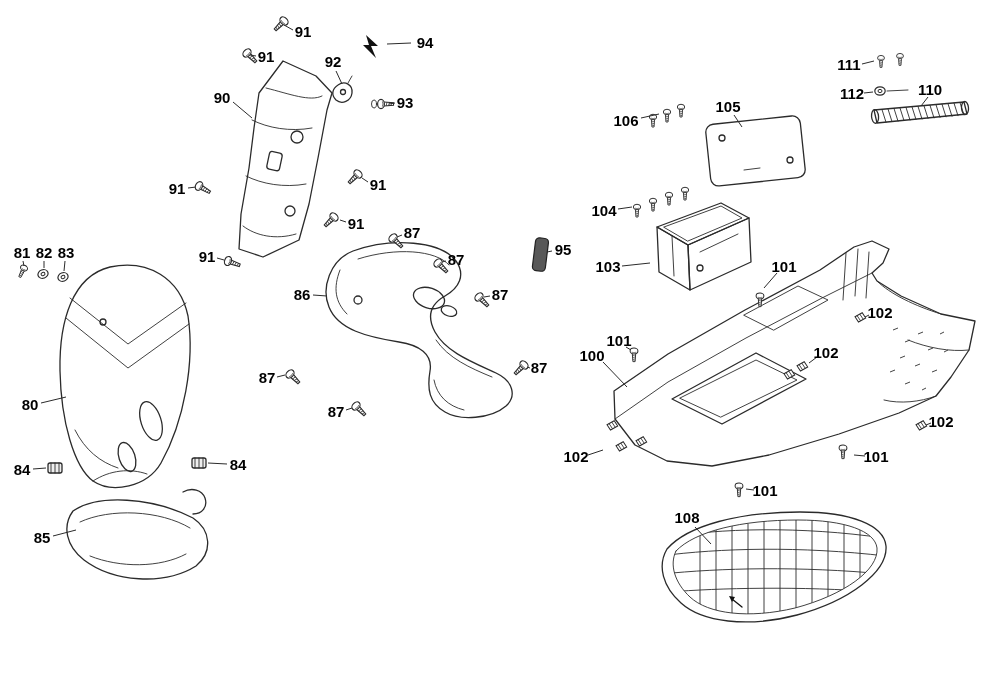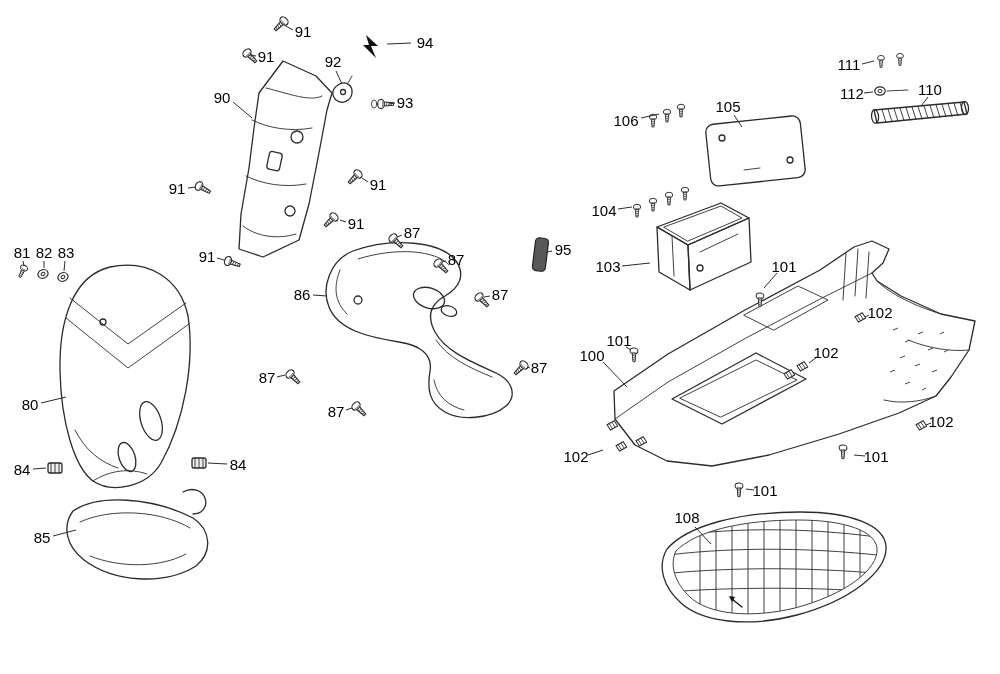--- a/index.html
+++ b/index.html
@@ -1,17 +1,17 @@
 <!DOCTYPE html>
 <html style="--line: #2b2b2b; --bg: #ffffff; --label: #000000;"><head>
 <meta charset="utf-8">
 <style>
   :root{ --line:#2b2b2b; --bg:#ffffff; --label:#000000; }
   html,body{margin:0;padding:0;background:var(--bg);}
-  .canvas{position:relative;width:980px;height:674px;background:var(--bg);overflow:hidden;}
+  .canvas{position:relative;width:980px;height:674px;background:var(--bg);overflow:hidden;font-weight:bold;}
   svg{display:block;}
   .part{fill:none;stroke:var(--line);stroke-width:1.3;stroke-linecap:round;stroke-linejoin:round;}
   .thin{stroke-width:0.9;}
   #leader-lines line{stroke:var(--line);stroke-width:1;}
   #callout-labels text{font-family:"Liberation Sans",sans-serif;font-size:15px;fill:var(--label);text-anchor:middle;}
 </style>
 </head>
 <body>
 
 <div class="canvas">

